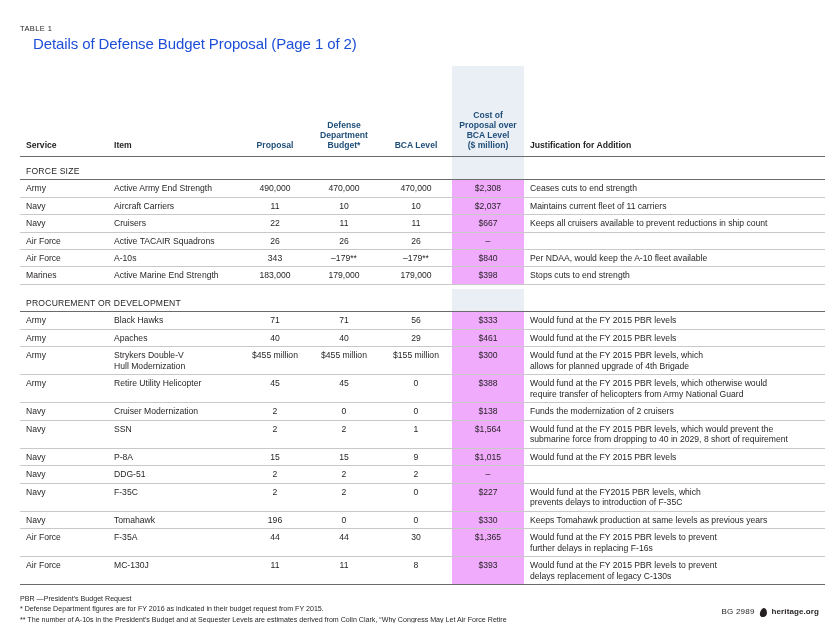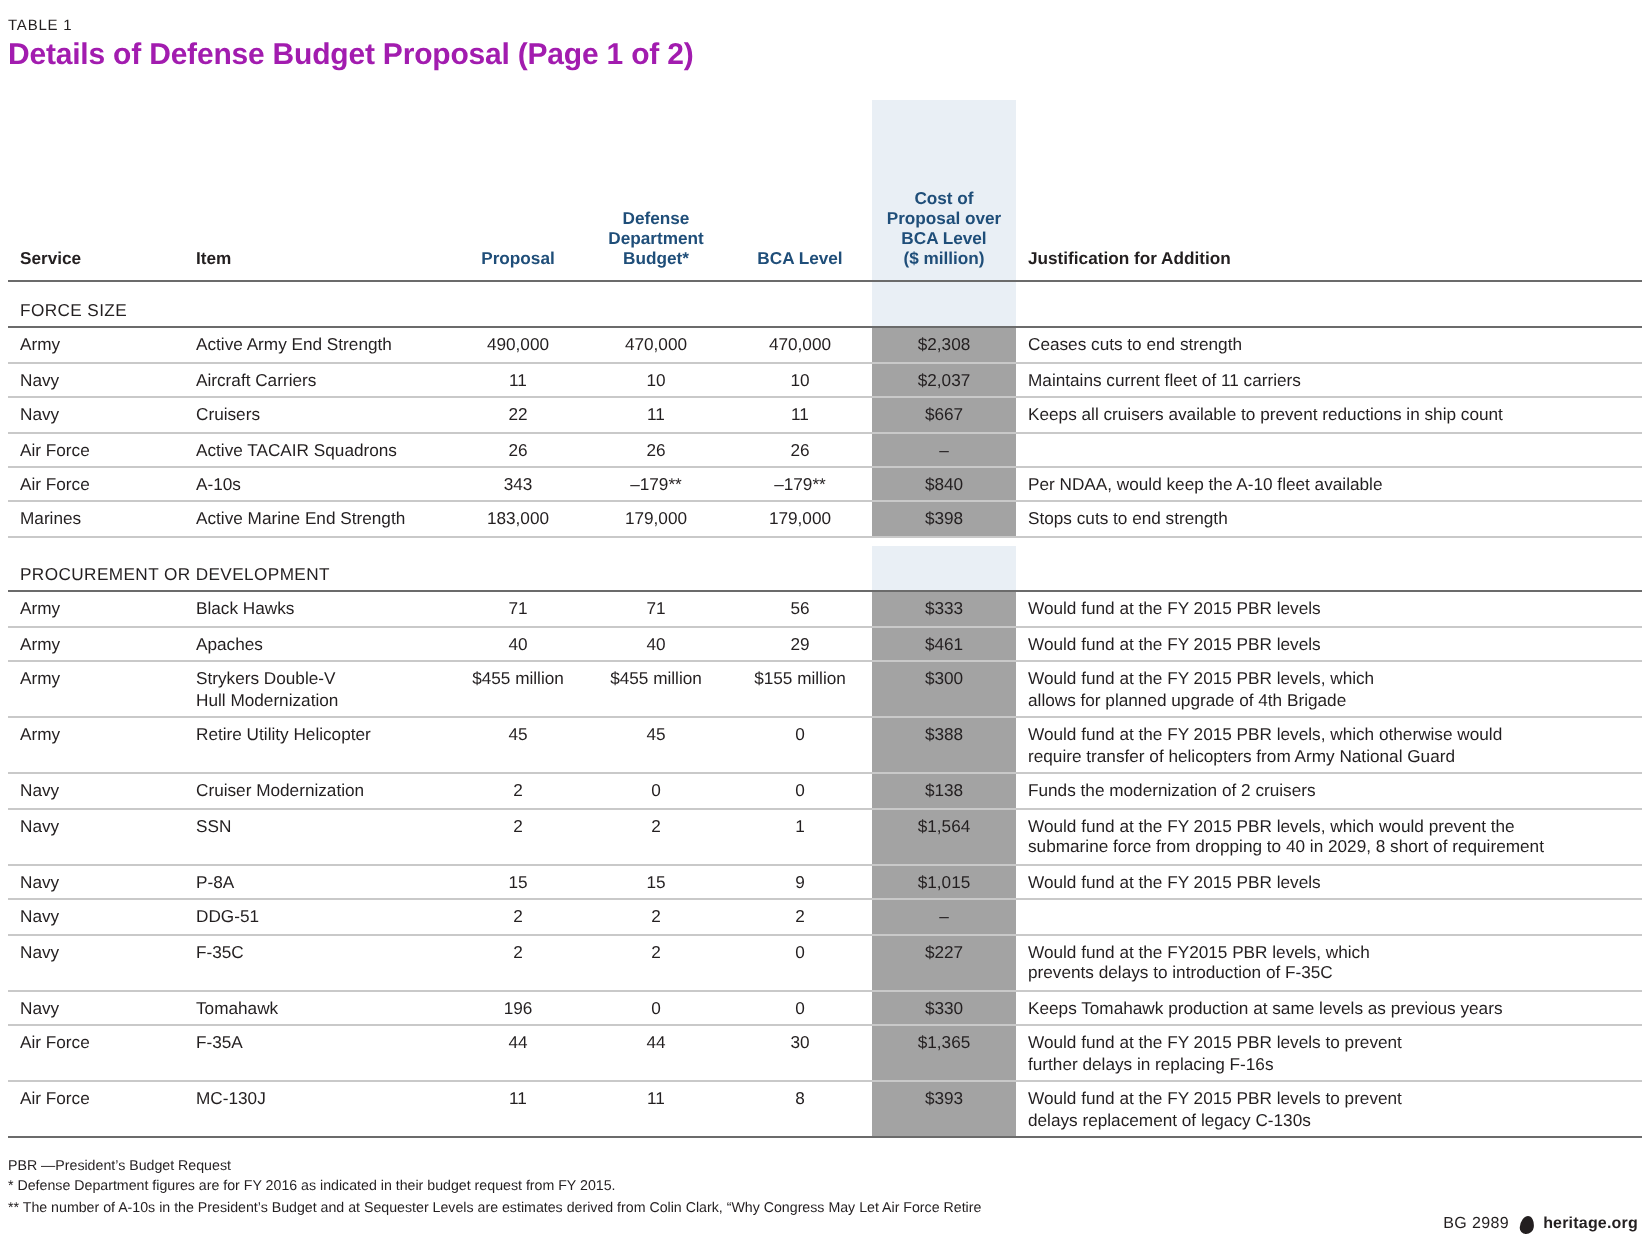--- a/index.html
+++ b/index.html
@@ -13,35 +13,36 @@
     font-family: "Liberation Sans", sans-serif;
     color: #000000;
     position: relative;
     overflow: hidden;
   }
   .page {
     width: 825px;
     height: 623px;
     position: relative;
     box-sizing: border-box;
-    padding: 0;
+    padding: 16px;
   }
   .table-label {
     font-size: 7.5px;
     letter-spacing: 0.4px;
     color: #231f20;
     padding: 8px 0 0 4px;
     font-family: "Liberation Sans", sans-serif;
   }
   .title {
     font-size: 15px;
-    font-weight: bold;
-    color: #a21caf;
+    font-weight: normal;
+    color: #1d4ed8;
     padding: 2px 0 0 4px;
     letter-spacing: -0.1px;
+    margin-left: 13px;
   }
   table.main {
     border-collapse: collapse;
     width: 817px;
     margin-left: 4px;
     margin-top: 14px;
     table-layout: fixed;
     font-size: 8.6px;
   }
   table.main col.c-service { width: 88px; }
@@ -81,21 +82,21 @@
   }
 
   tbody td {
     padding: 3px 6px 3px 6px;
     line-height: 1.22;
     vertical-align: top;
     color: #231f20;
     border-bottom: 0.7px solid #c9c9c9;
   }
   tbody td.num { text-align: center; }
-  tbody td.shade { background: #a3a3a3; }
+  tbody td.shade { background: #f0abfc; }
   tbody tr.section td {
     font-size: 8.6px;
     padding-top: 9px;
     padding-bottom: 3px;
     border-bottom: 1.1px solid #6b6b6b;
     letter-spacing: 0.2px;
   }
   tbody tr.section td.shade { background: #e9eff5; }
   tbody tr.gap td {
     border-bottom: none;

